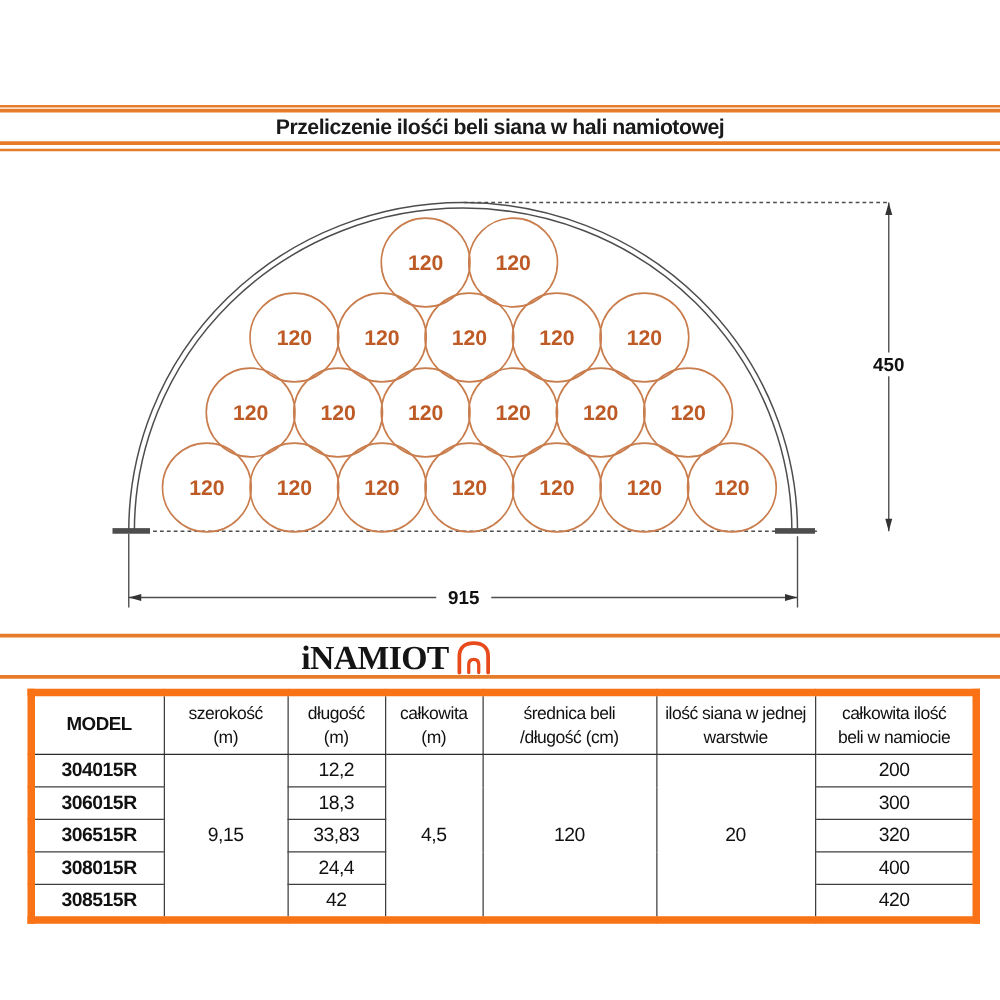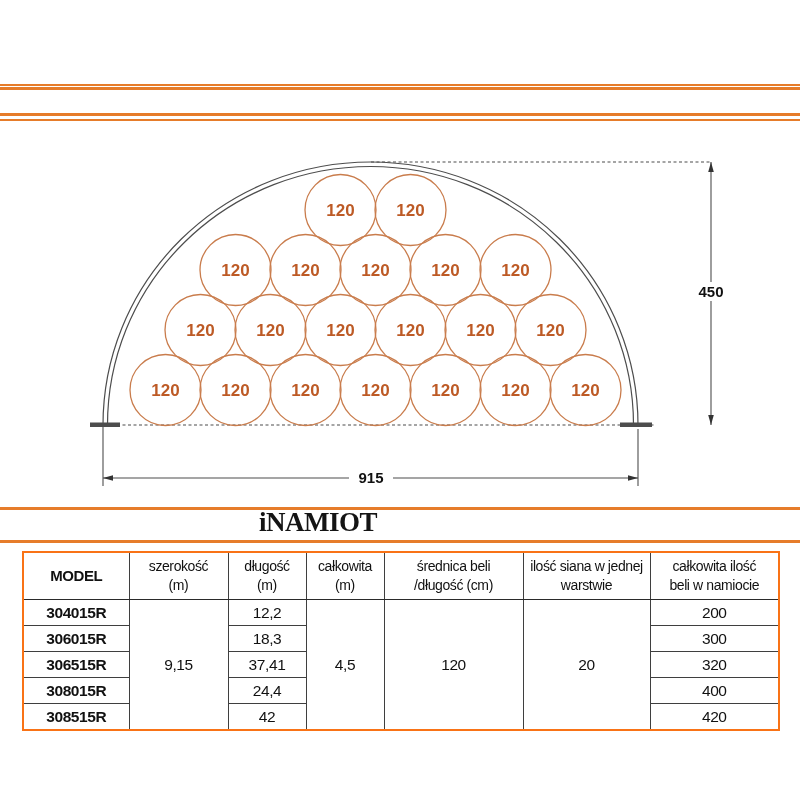--- a/index.html
+++ b/index.html
@@ -11,44 +11,45 @@
   .title-text{position:absolute;left:0;top:92px;width:800px;text-align:center;
               font-size:17px;font-weight:bold;color:#1a1a1a;letter-spacing:-0.4px;}
 
   
   svg.diagram{position:absolute;left:0;top:130px;}
   .bale-num{font-family:"Liberation Sans",sans-serif;font-size:17px;font-weight:bold;fill:#bd5a25;}
   .dim-text{font-family:"Liberation Sans",sans-serif;font-size:15px;font-weight:bold;fill:#111;}
 
   
   .logo-row{position:absolute;left:0;top:509px;width:636px;height:34px;
-            display:flex;align-items:center;justify-content:center;gap:4px;flex-direction:column;}
+            display:flex;align-items:center;justify-content:center;gap:4px;}
   .logo-text{font-family:"Liberation Serif",serif;font-weight:bold;font-size:27px;
              color:#141414;letter-spacing:-0.5px;line-height:1;}
   .logo-icon{display:inline-block;}
 
   
   .tbl-wrap{position:absolute;left:22px;top:551px;width:756px;}
   table{border-collapse:collapse;table-layout:fixed;width:756px;
         font-family:"Liberation Sans",sans-serif;color:#111;}
   th,td{border:1px solid #3f3f3f;text-align:center;vertical-align:middle;
         padding:0;letter-spacing:-0.4px;overflow:hidden;}
-  table{border:2px solid #f97316;}
+  table{border:6px solid #f97316;}
   thead th{height:46px;font-size:14px;font-weight:normal;line-height:1.35;border-bottom:1.5px solid #2a2a2a;}
   thead th.model-h{font-weight:bold;font-size:15px;}
   tbody td{height:25px;font-size:15.5px;margin-top:24px;}
   tbody td.model{font-weight:bold;}
 </style>
 </head>
 <body>
 
 <div class="page">
 
   <div class="hline" style="top:84px;height:1.5px;"></div>
   <div class="hline" style="top:87px;height:2.5px;"></div>
+  <div class="title-text">Przeliczenie ilośći beli siana w hali namiotowej</div>
   <div class="hline" style="top:113px;height:2.5px;"></div>
   <div class="hline" style="top:119px;height:1.5px;"></div>
 
   <svg class="diagram" width="800" height="370" viewBox="0 0 800 370">
 
     <g stroke="#4d4d4d" fill="none" stroke-width="1.2">
       <path d="M 103 295 A 267.5 263 0 0 1 638 295"></path>
       <path d="M 107.5 295 A 263 258.5 0 0 1 633.5 295"></path>
     </g>
 
@@ -182,21 +183,21 @@
             <td rowspan="5">20</td>
             <td>200</td>
           </tr>
           <tr>
             <td class="model">306015R</td>
             <td>18,3</td>
             <td>300</td>
           </tr>
           <tr>
             <td class="model">306515R</td>
-            <td>37,41</td>
+            <td>33,83</td>
             <td>320</td>
           </tr>
           <tr>
             <td class="model">308015R</td>
             <td>24,4</td>
             <td>400</td>
           </tr>
           <tr>
             <td class="model">308515R</td>
             <td>42</td>

